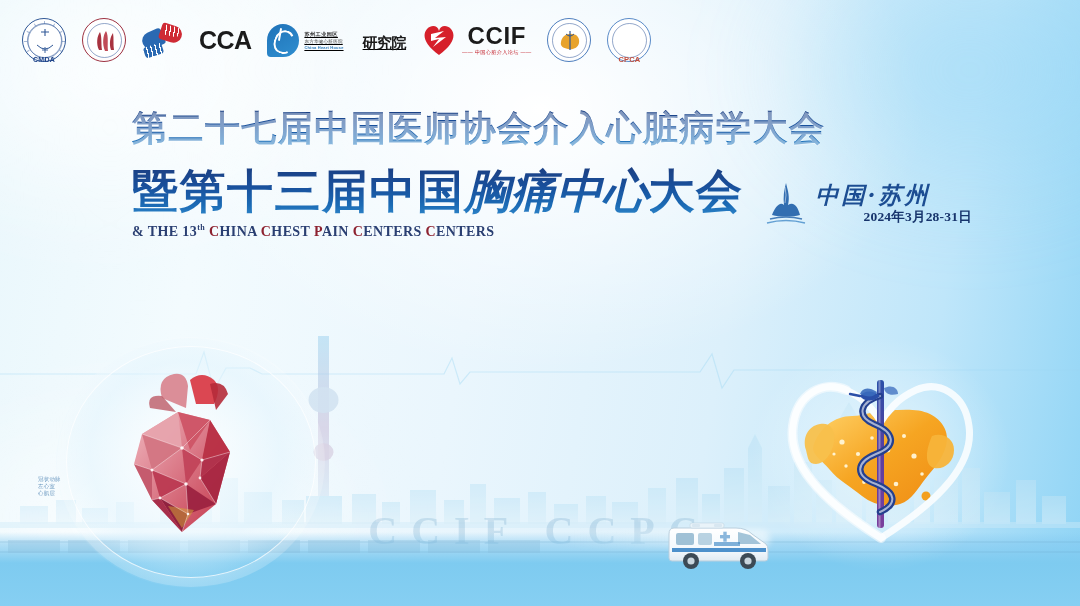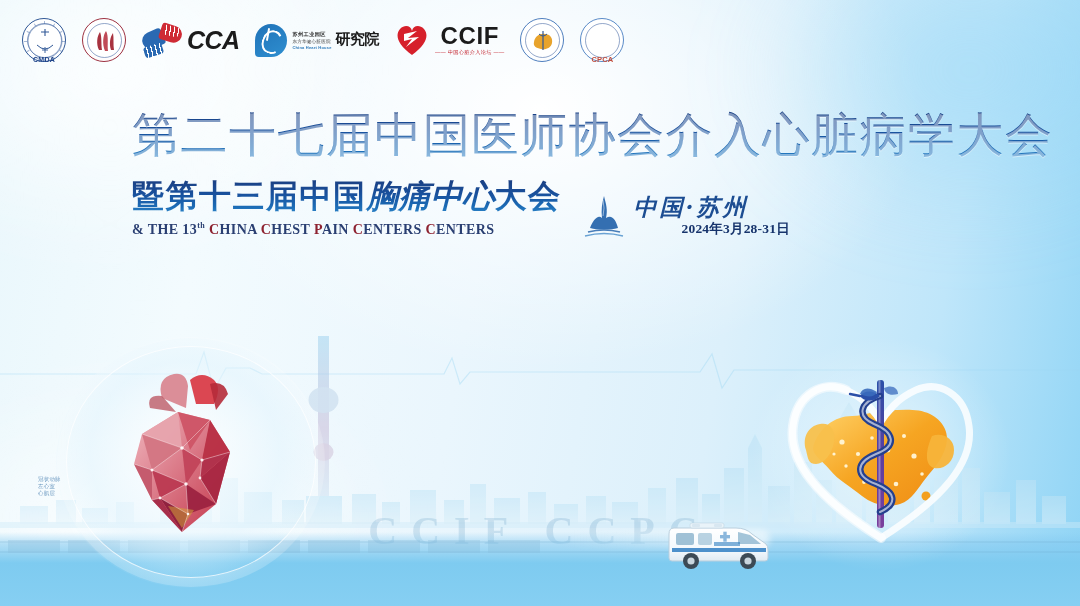--- a/index.html
+++ b/index.html
@@ -66,21 +66,21 @@
   .seal-cpca .seal-core { color:#c24d3c; font-size:7.5px; }
 
   
   .ring-ticks { position:absolute; inset:0; border-radius:50%; }
   .ring-ticks i {
     position:absolute; left:50%; top:1.5px; width:1px; height:3px;
     background:rgba(60,100,165,.45); transform-origin:50% 20.5px;
   }
 
   
-  .cca-mark { display:flex; align-items:center; gap:5px;font-style:italic; }
+  .cca-mark { display:flex; align-items:center; gap:17px; }
   .cca-hands { position:relative; width:40px; height:34px; flex:0 0 auto; }
   .cca-hands .hand {
     position:absolute; width:22px; height:17px; border-radius:9px 9px 3px 3px;
   }
   .cca-hands .hand-blue {
     left:0; top:8px; background:#2a69b2;
     transform:rotate(-24deg);
     border-radius:11px 4px 4px 11px;
   }
   .cca-hands .hand-red {
@@ -110,58 +110,58 @@
   .chh-swirl::before {
     content:""; position:absolute; left:7px; top:6px; width:16px; height:20px;
     border-radius:50% 50% 45% 45%;
     border:2.6px solid #fff; border-right-color:transparent;
     transform:rotate(18deg);
   }
   .chh-swirl::after {
     content:""; position:absolute; left:12px; top:4px; width:2.4px; height:13px;
     background:#fff; border-radius:2px; transform:rotate(10deg);
   }
-  .chh-txt { display:flex; gap:4px; }
+  .chh-txt { display:flex; align-items:flex-end; gap:19px;text-decoration:underline; }
   .chh-small { display:flex; flex-direction:column; gap:1px; }
   .chh-l1 { font-size:5.2px; color:#2d2d2d; letter-spacing:.4px; white-space:nowrap; font-weight:700; }
   .chh-l2 { font-size:4.6px; color:#3a3a3a; letter-spacing:.2px; white-space:nowrap; }
   .chh-l3 { font-size:4px; color:#2a77b8; letter-spacing:.2px; white-space:nowrap; font-weight:700; }
   .chh-big { font-size:15px; font-weight:800; color:#1b1b1b; line-height:1; letter-spacing:-.5px; }
 
   
   .ccif { display:flex; align-items:center; gap:6px; }
   .ccif-heart { position:relative; width:34px; height:31px; flex:0 0 auto; }
   .ccif-txt { display:flex; flex-direction:column; align-items:center; gap:1px; }
   .ccif-main { font-size:24px; font-weight:800; color:#1b1b1b; letter-spacing:.6px; line-height:1; }
   .ccif-sub { font-size:5.2px; color:#c4242e; letter-spacing:.3px; white-space:nowrap; }
 
   
   #title-block { position:absolute; left:132px; top:110px; z-index:35; }
 
   .cn-title-1 {
     font-family:"DejaVu Sans","Liberation Sans",sans-serif;
-    font-size:47px; font-weight:400; line-height:1.06;
+    font-size:35px; font-weight:700; line-height:1.06;
     letter-spacing:1.5px; white-space:nowrap;
     background:linear-gradient(180deg,#1b3f82 0%, #19509c 40%, #1b6bb5 78%, #2f86c9 100%);
     -webkit-background-clip:text; background-clip:text; color:transparent;
     text-shadow:0 1px 0 rgba(255,255,255,.45);
   }
   .en-sub-1 {
     margin-top:6px; font-family:"Liberation Serif","DejaVu Serif",serif;
     font-size:14.5px; font-weight:700; letter-spacing:.45px;
     color:#2a3f72; white-space:nowrap;
   }
   .en-sub-1 .cap { color:#8d2230; }
   .en-sub-1 sup { font-size:8.5px; }
 
   .row2 { margin-top:20px; display:flex; align-items:flex-start; gap:20px; }
 
   .cn-title-2 {
     font-family:"DejaVu Sans","Liberation Sans",sans-serif;
-    font-size:32px; font-weight:700; line-height:1.06;
+    font-size:46px; font-weight:700; line-height:1.06;
     letter-spacing:1.5px; white-space:nowrap;
     background:linear-gradient(180deg,#1b3f82 0%, #19509c 40%, #1b6bb5 78%, #2f86c9 100%);
     -webkit-background-clip:text; background-clip:text; color:transparent;
   }
   .cn-title-2 .brush {
     font-family:"DejaVu Serif","Liberation Serif",serif;
     font-style:italic; letter-spacing:0px;
   }
   .en-sub-2 {
     margin-top:7px; font-family:"Liberation Serif","DejaVu Serif",serif;

